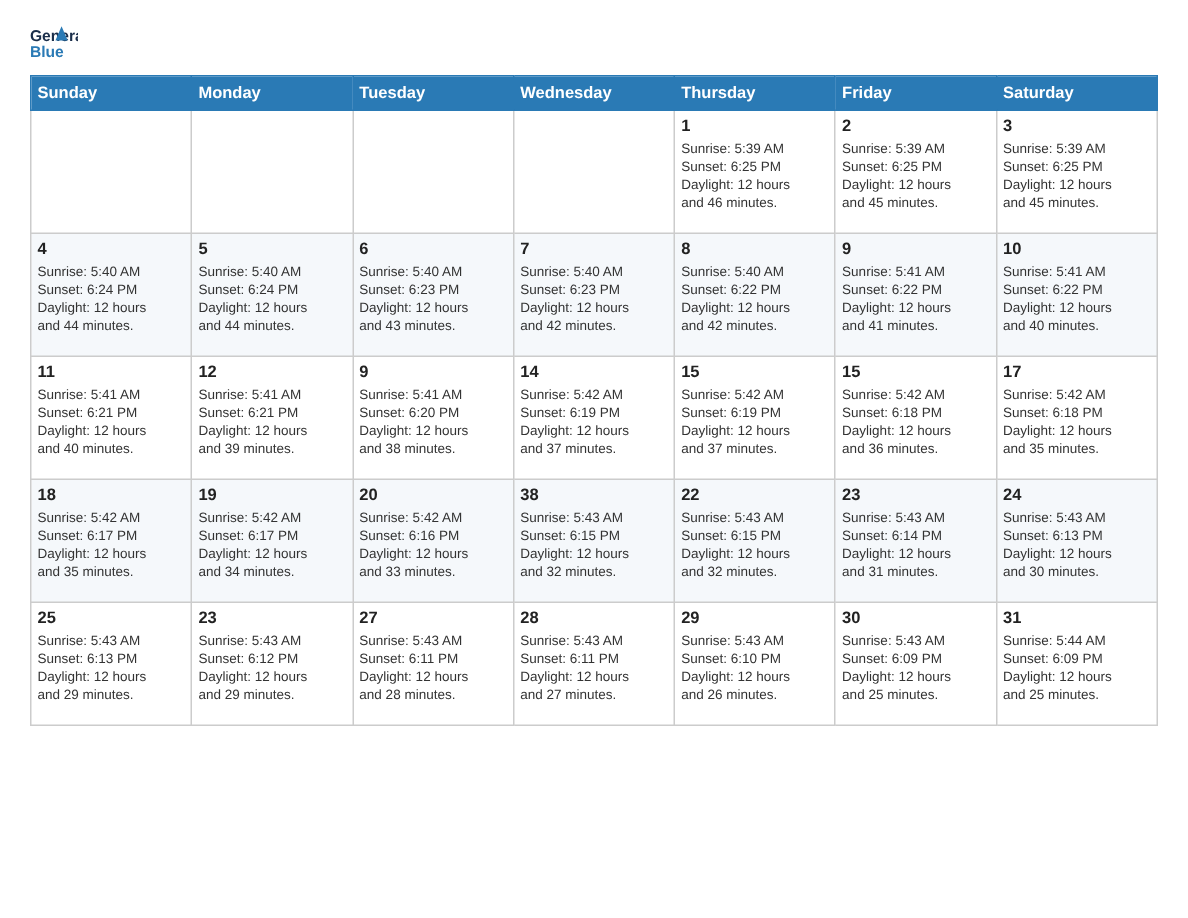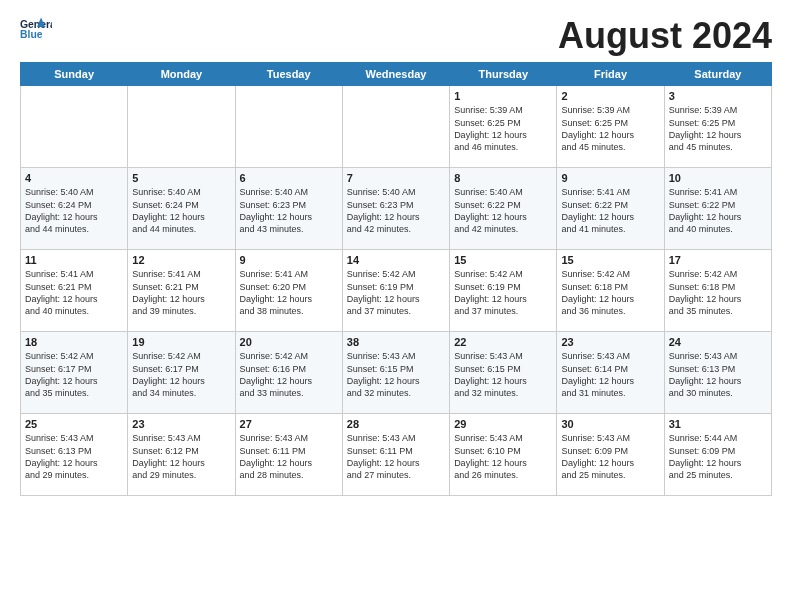--- a/index.html
+++ b/index.html
@@ -46,21 +46,21 @@
       width: 100%;
       border-collapse: collapse;
       font-size: 10px;
     }
     .calendar thead tr th {
       background-color: #2a7ab5;
       color: #fff;
       font-size: 11px;
       font-weight: bold;
       padding: 5px 4px;
-      text-align: center;
+      text-align: left;
       border: 1px solid #2a7ab5;
     }
     .calendar tbody tr td {
       border: 1px solid #ccc;
       vertical-align: top;
       padding: 3px 4px;
       width: calc(100% / 7);
       height: 82px;
       background: #fff;
       font-size: 9.5px;
@@ -90,21 +90,20 @@
 <div class="page">
   <div class="header-row">
     <div class="logo">
       <svg class="logo-icon" viewBox="0 0 40 34">
         <text x="0" y="14" font-size="13" font-weight="bold" fill="#1a2e4a" font-family="Arial">General</text>
         <text x="0" y="27" font-size="13" font-weight="bold" fill="#2a7ab5" font-family="Arial">Blue</text>
         <polygon points="38,4 32,18 44,18" fill="#2a7ab5" transform="translate(-6,-2) scale(0.85)"></polygon>
       </svg>
     </div>
     <div class="title-block">
-      <div class="main-title">August 2024</div>
     </div>
   </div>
 
   <table class="calendar">
     <thead>
       <tr>
       <th>Sunday</th>
           <th>Monday</th>
           <th>Tuesday</th>
           <th>Wednesday</th>

